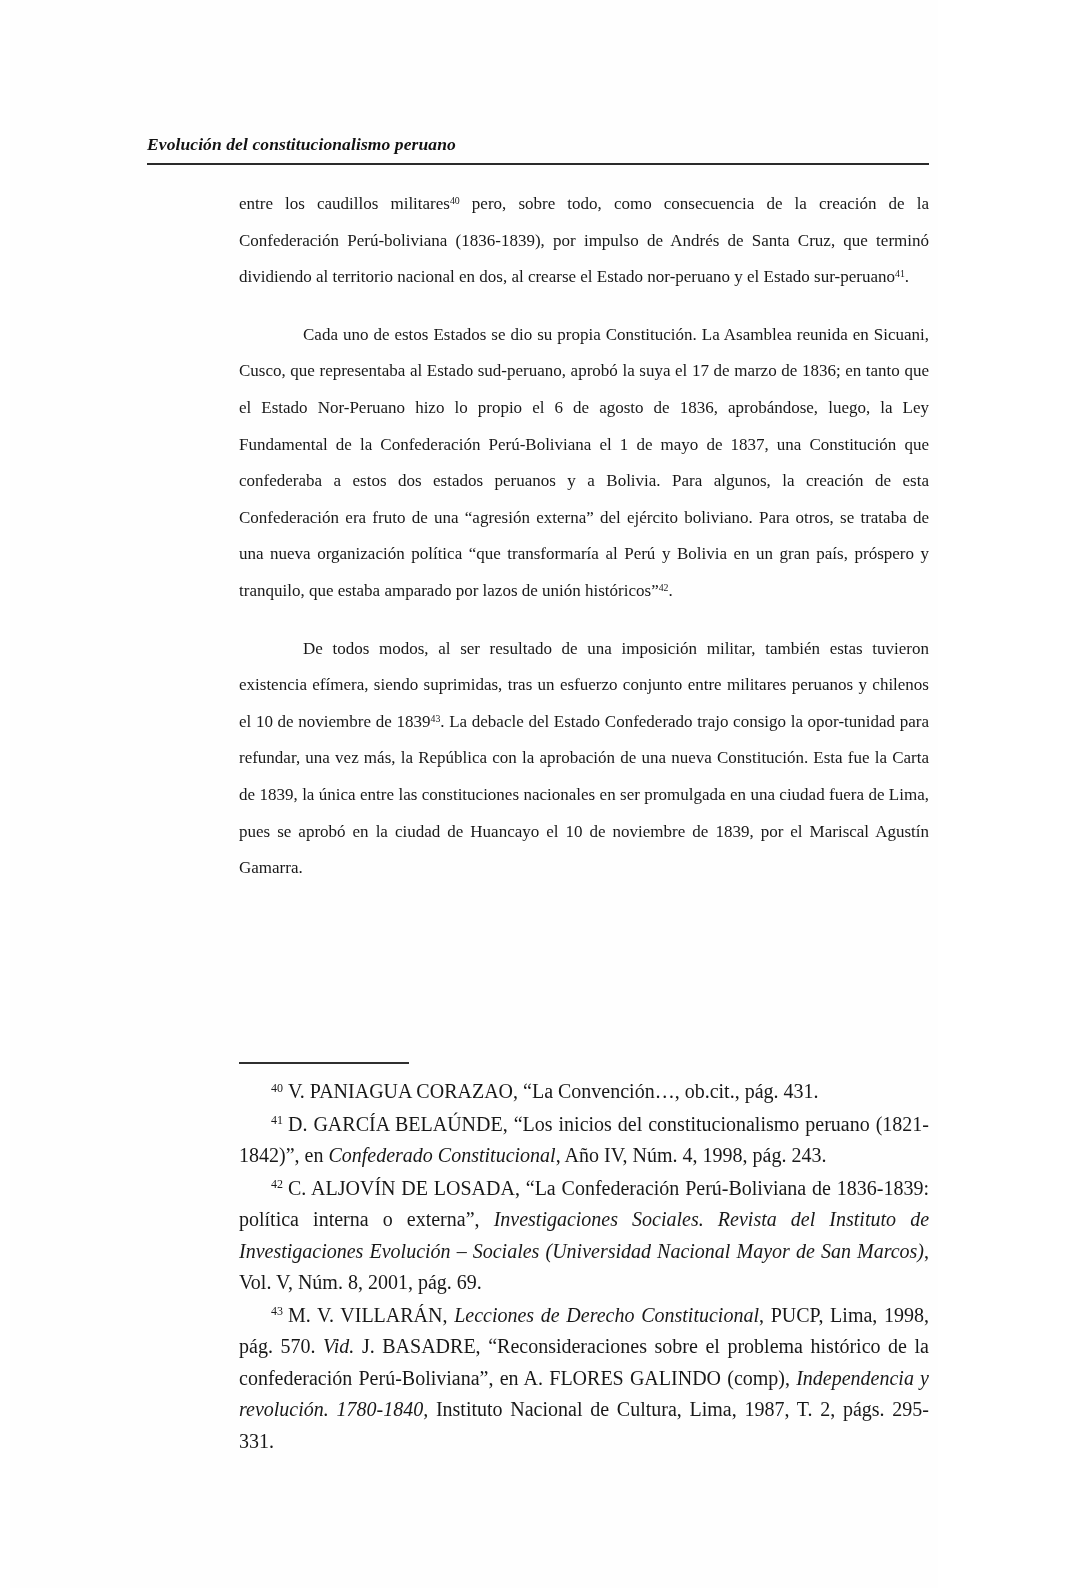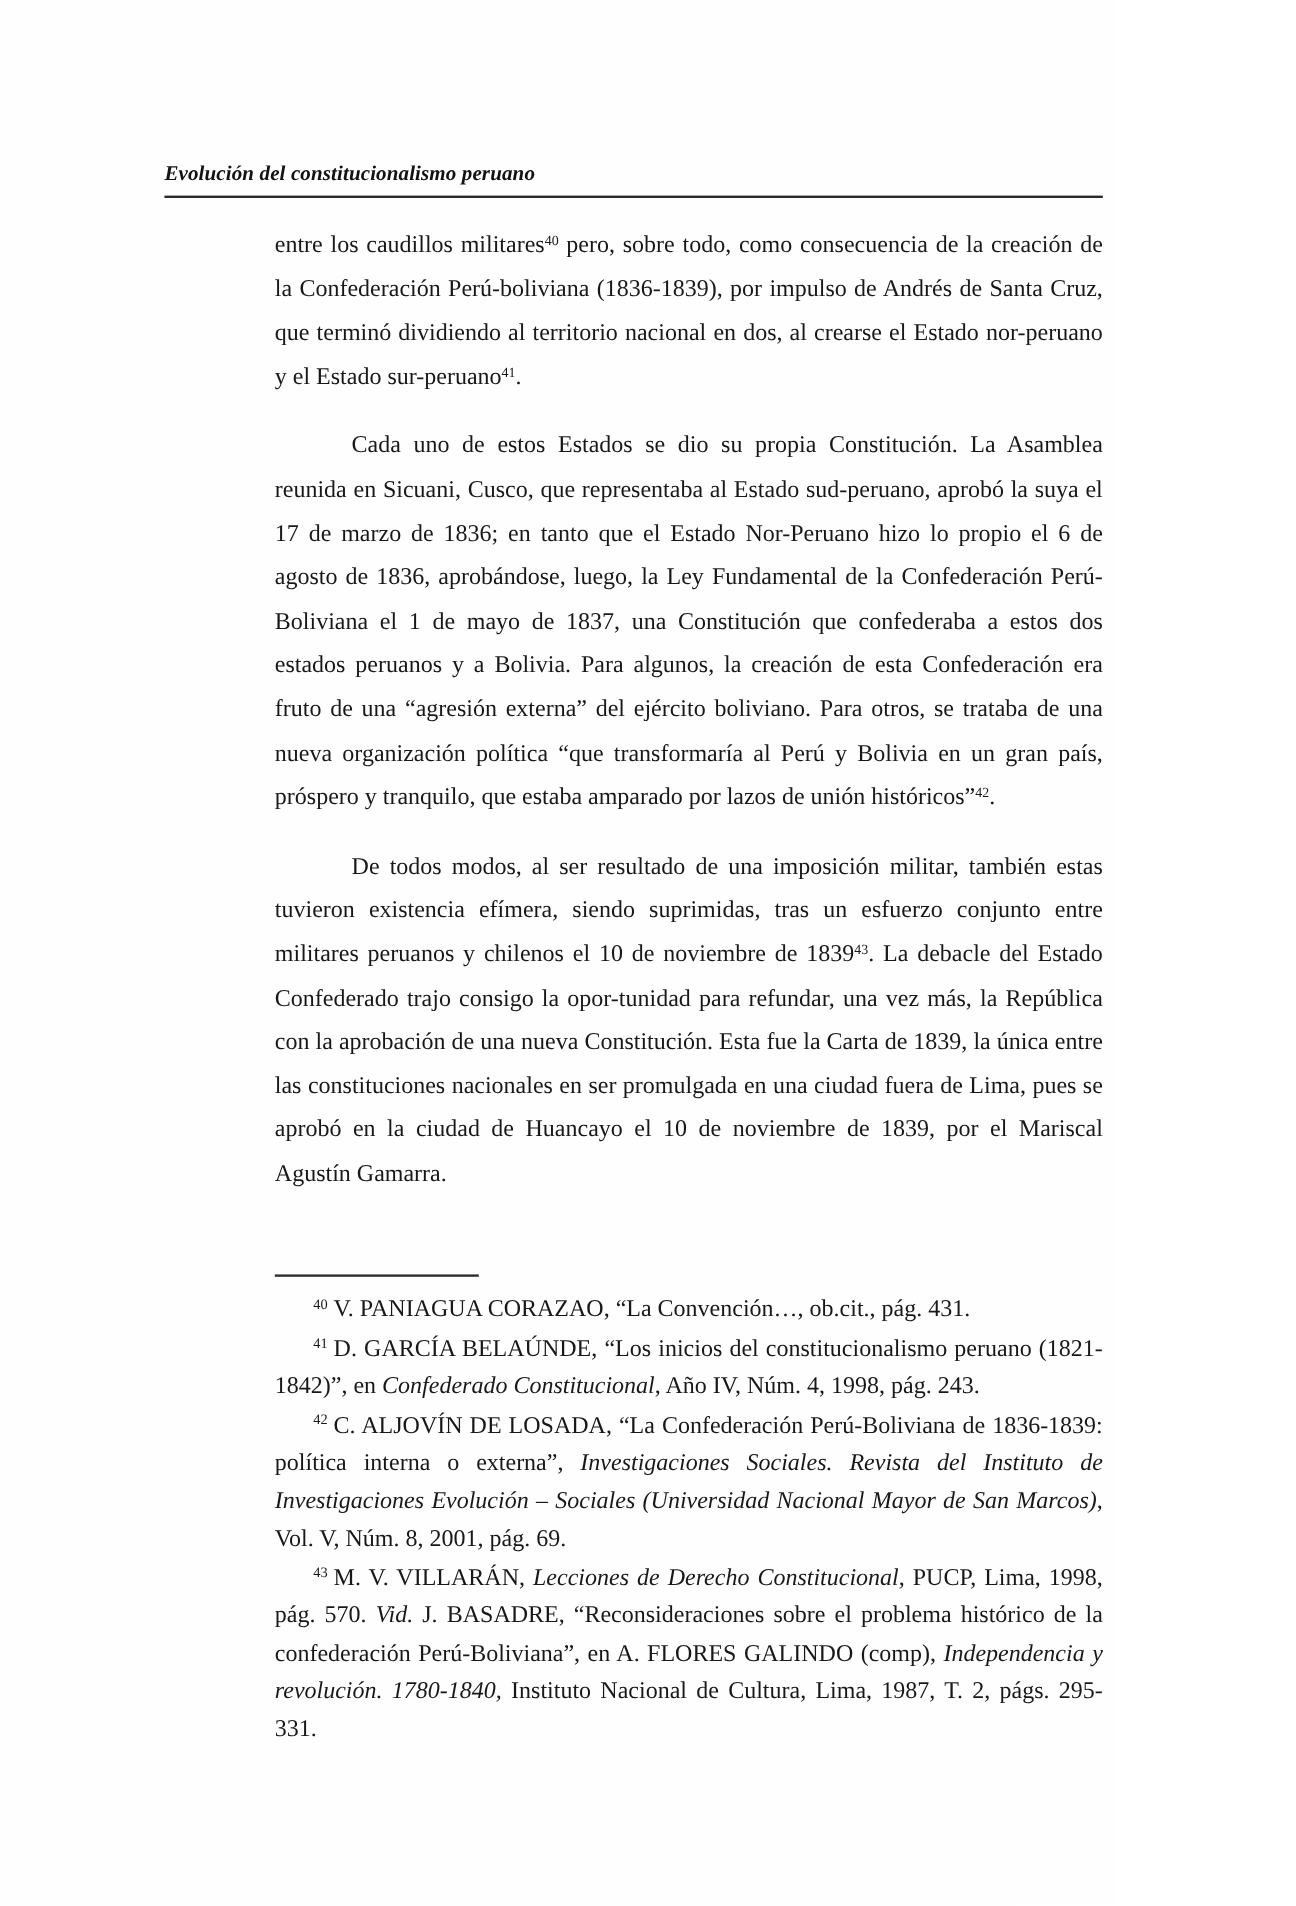--- a/index.html
+++ b/index.html
@@ -10,20 +10,21 @@
   body {
     font-family: "Liberation Serif", "DejaVu Serif", serif;
     color: #1a1a1a;
   }
   #page {
     position: relative;
     width: 928px;
     height: 1588px;
     background: #fefefe;
     overflow: hidden;
+    margin-left: 10px;
   }
 
   
   #header-zone {
     position: absolute;
     left: 137px;
     top: 134px;
     width: 782px;
   }
   #running-head {
@@ -42,21 +43,21 @@
 
   
   #body-col {
     position: absolute;
     left: 229px;
     top: 186px;
     width: 690px;
   }
   .para {
     margin: 0;
-    font-size: 20px;
+    font-size: 17px;
     line-height: 36.6px;
     text-align: justify;
     text-justify: inter-word;
     color: #181818;
     hyphens: manual;
   }
   .para + .para {
     margin-top: 21px;
   }
   .para.indented {

